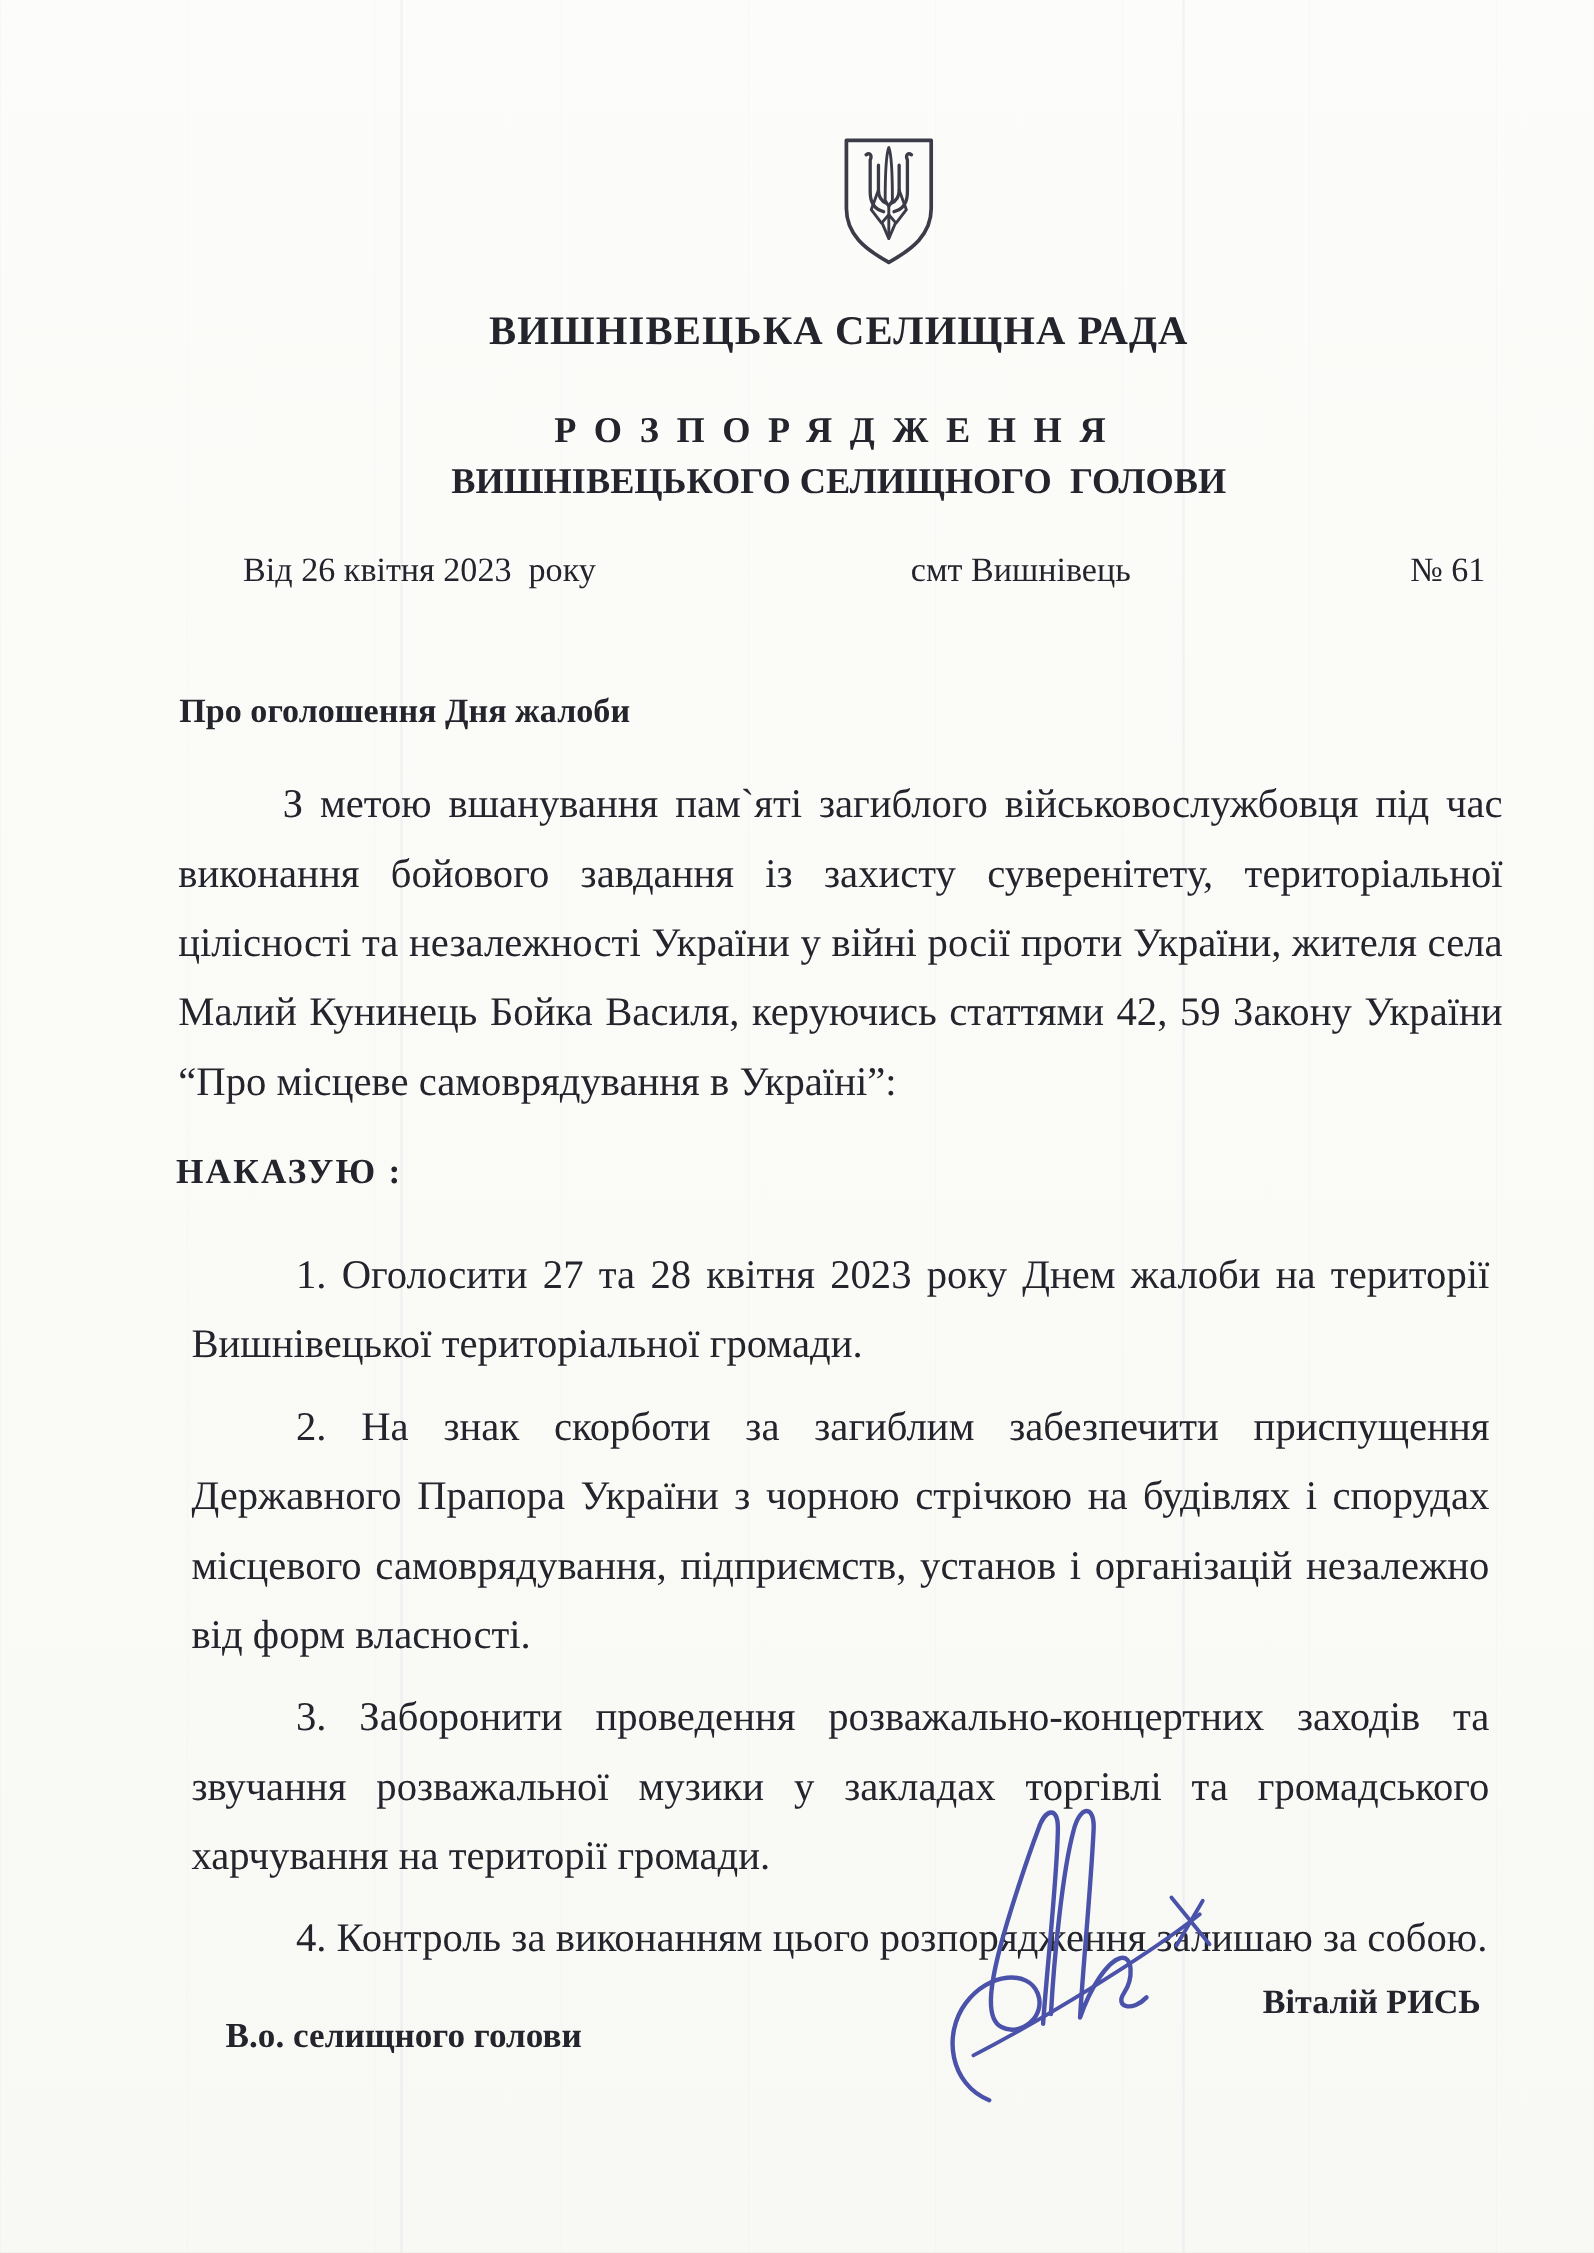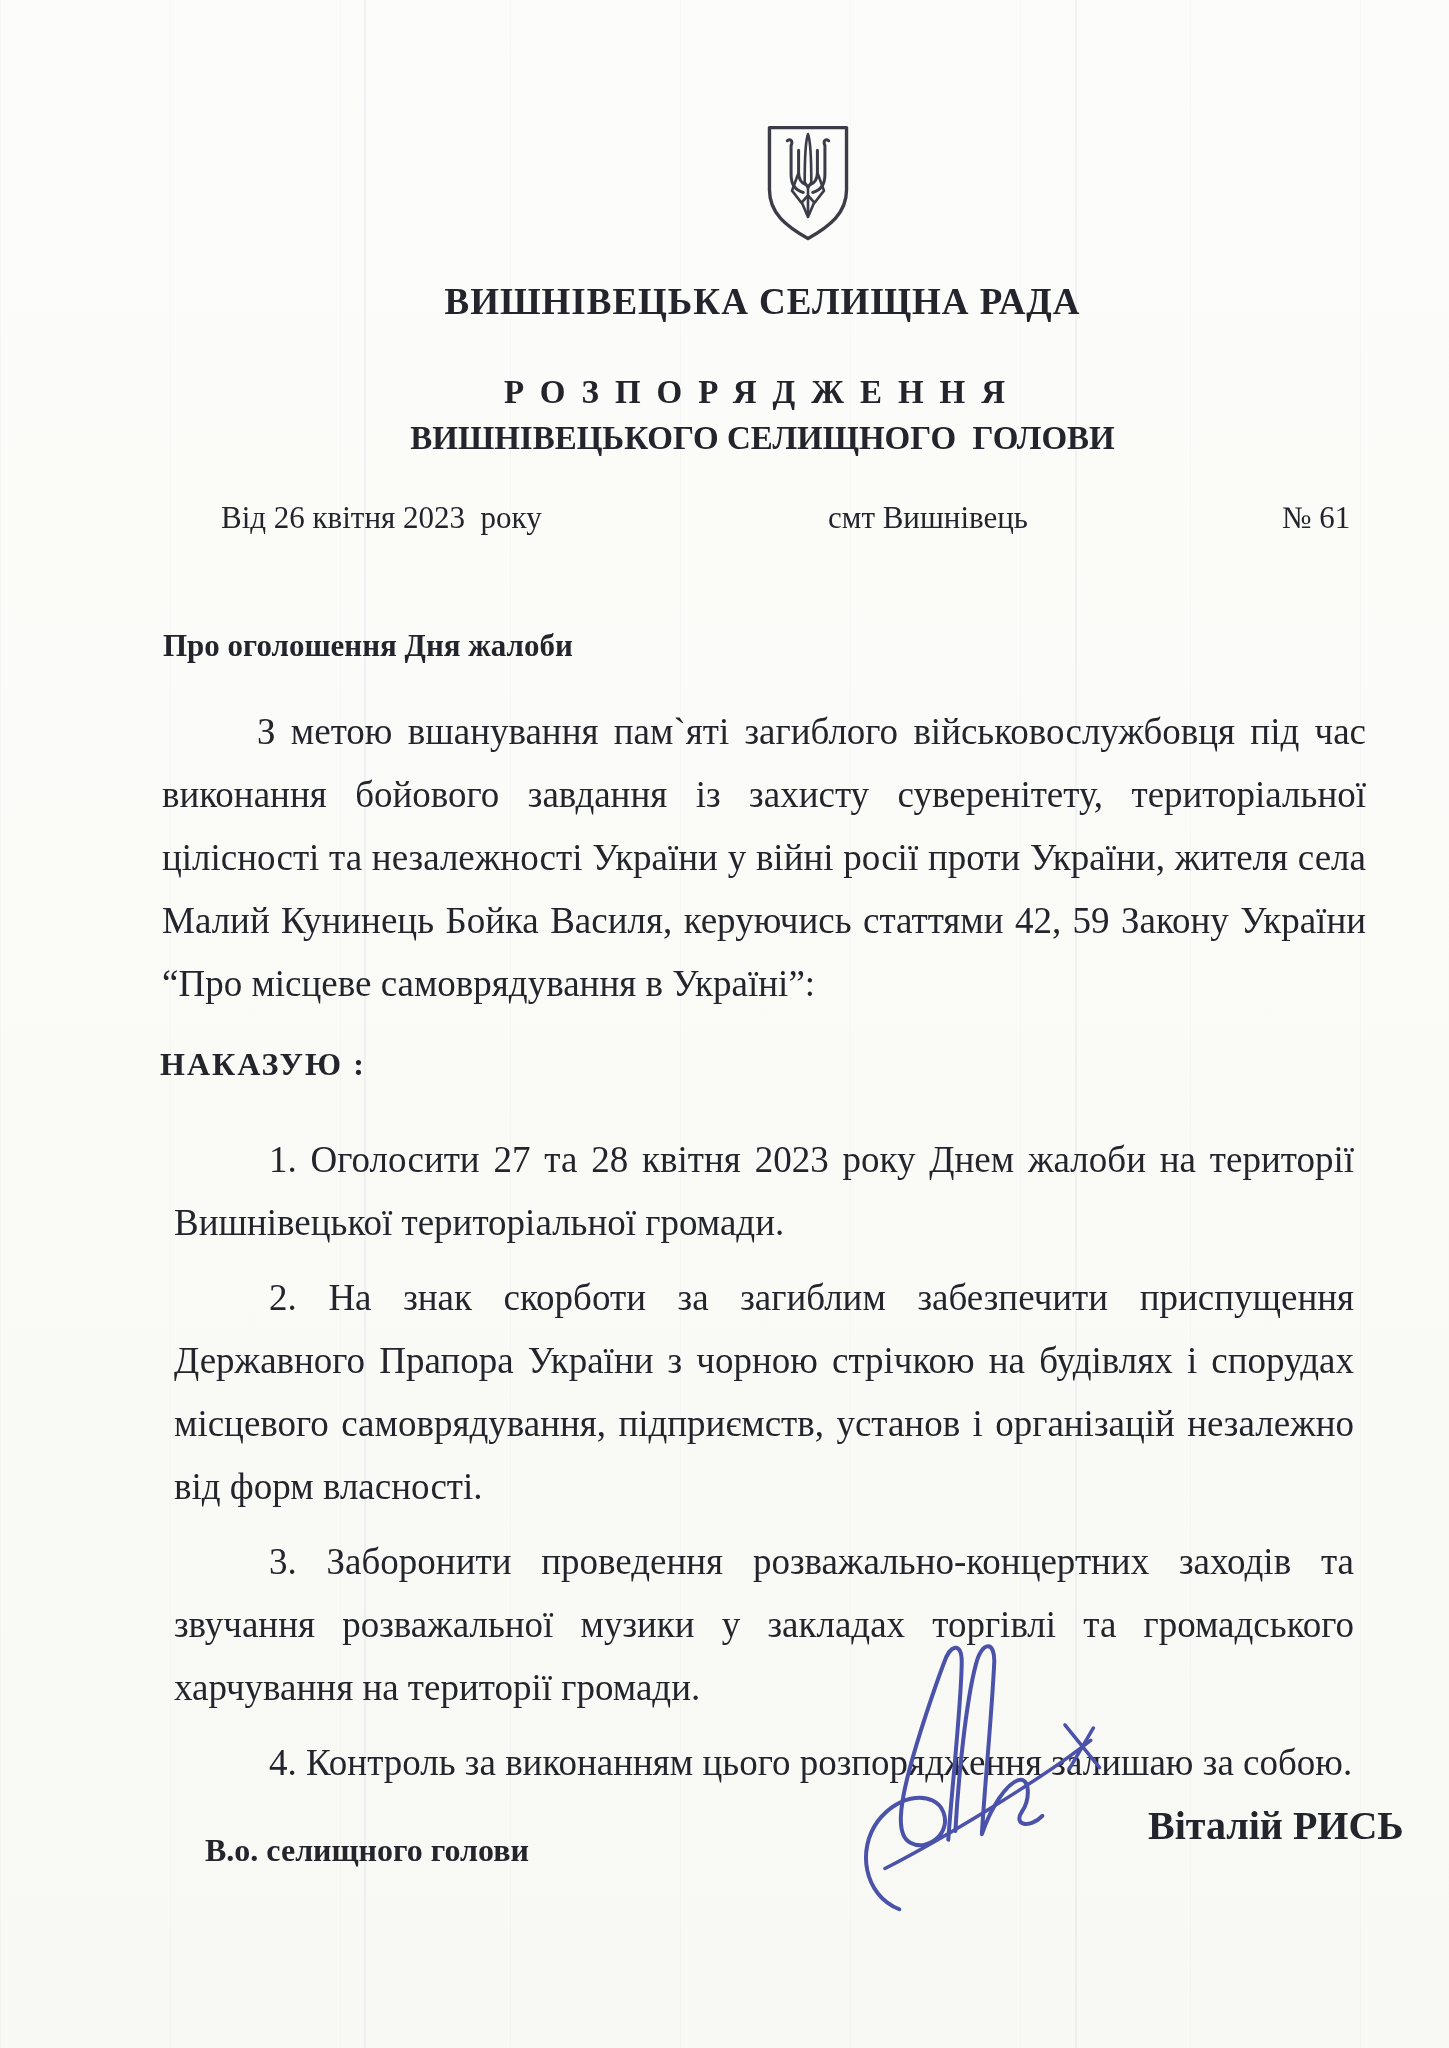--- a/index.html
+++ b/index.html
@@ -26,21 +26,21 @@
   .doc-number{position:absolute;left:1266px;white-space:pre;}
   .subject{position:absolute;left:163px;top:628px;font-size:31px;font-weight:bold;}
   .bodytext{font-size:37px;line-height:63px;text-align:justify;}
   .preamble{position:absolute;left:162px;top:700px;width:1204px;margin:0;text-indent:95px;}
   .order-heading{position:absolute;left:160px;top:1046px;width:1205px;text-align:left;
     font-size:32px;font-weight:bold;letter-spacing:2px;}
   .items{position:absolute;left:162px;top:1116px;width:1204px;}
   .items p{margin:12px;text-indent:95px;}
   .sig-row{position:absolute;left:0;top:1790px;width:1449px;height:260px;}
   .signer-position{position:absolute;left:205px;top:42px;font-size:32px;font-weight:bold;}
-  .signer-name{position:absolute;left:1148px;top:12px;font-size:40px;font-weight:bold;text-align:right;}
+  .signer-name{position:absolute;left:1148px;top:12px;font-size:31px;font-weight:bold;text-align:right;}
   .signature{position:absolute;left:848px;top:-158px;width:268px;height:330px;transform:rotate(-6deg);}
 </style>
 </head>
 <body>
 
 <div class="page">
 
   <div class="scanline" style="left:364px"></div>
   <div class="scanline" style="left:1075px"></div>
 

